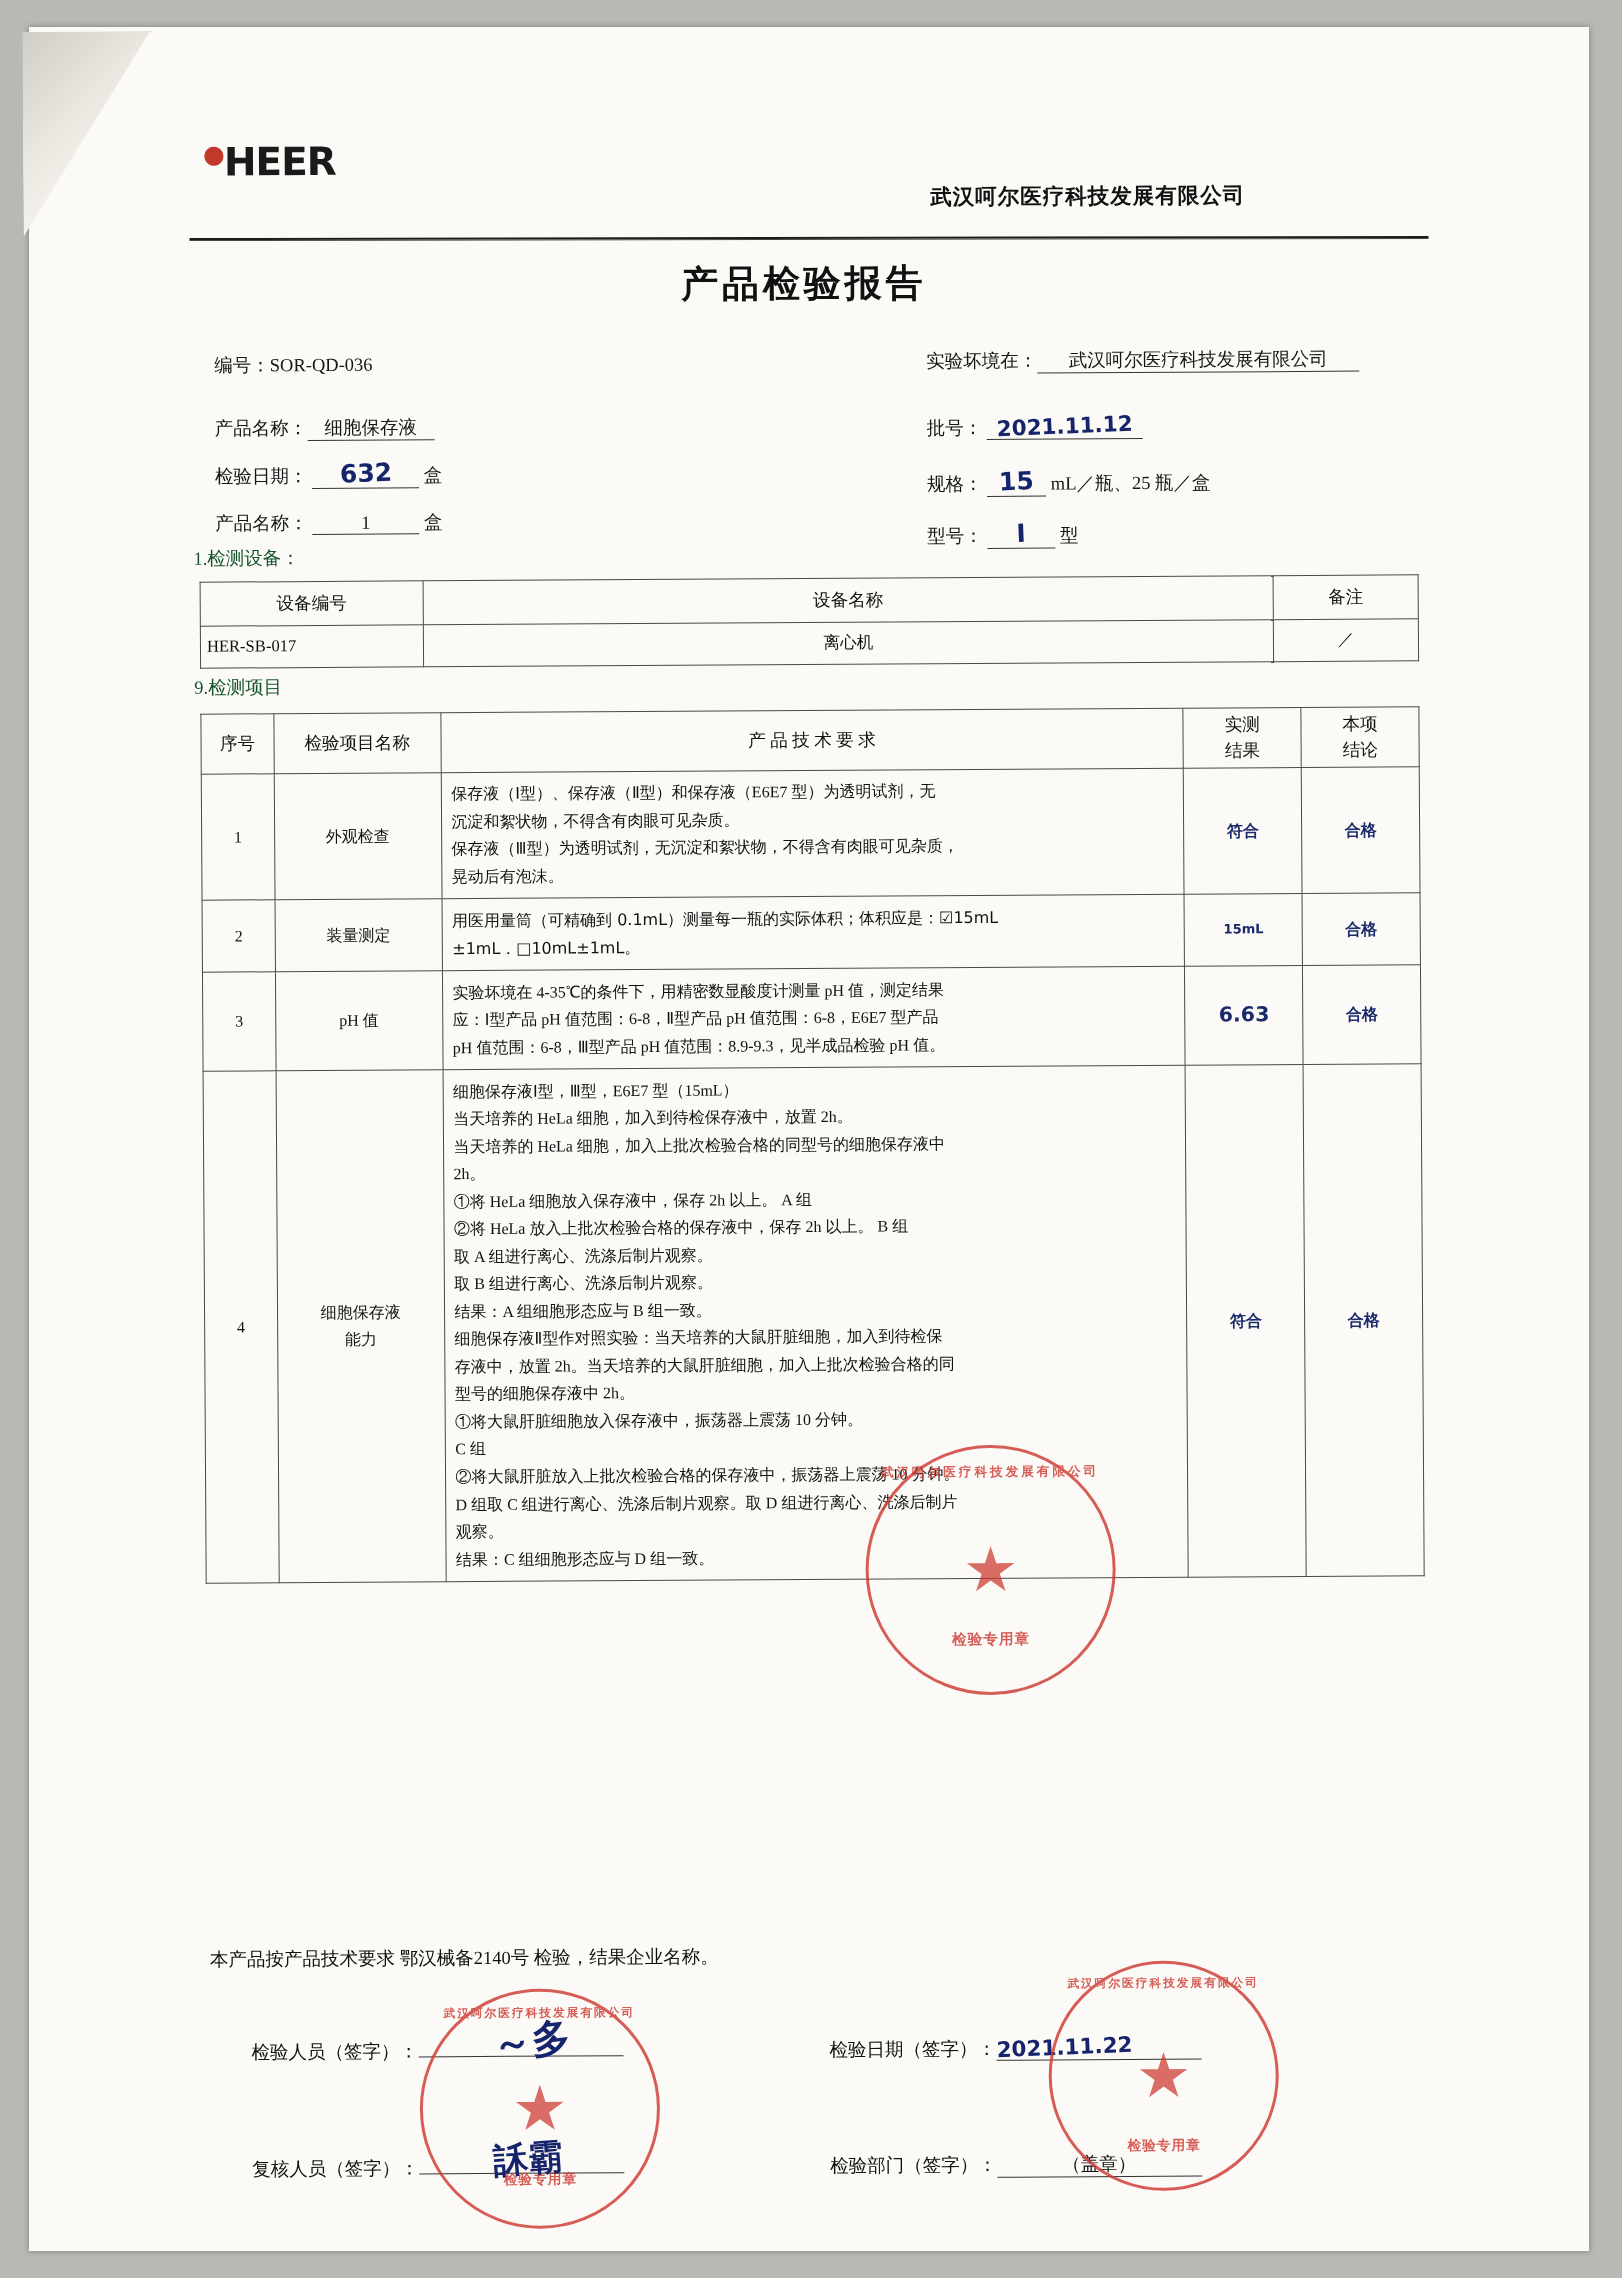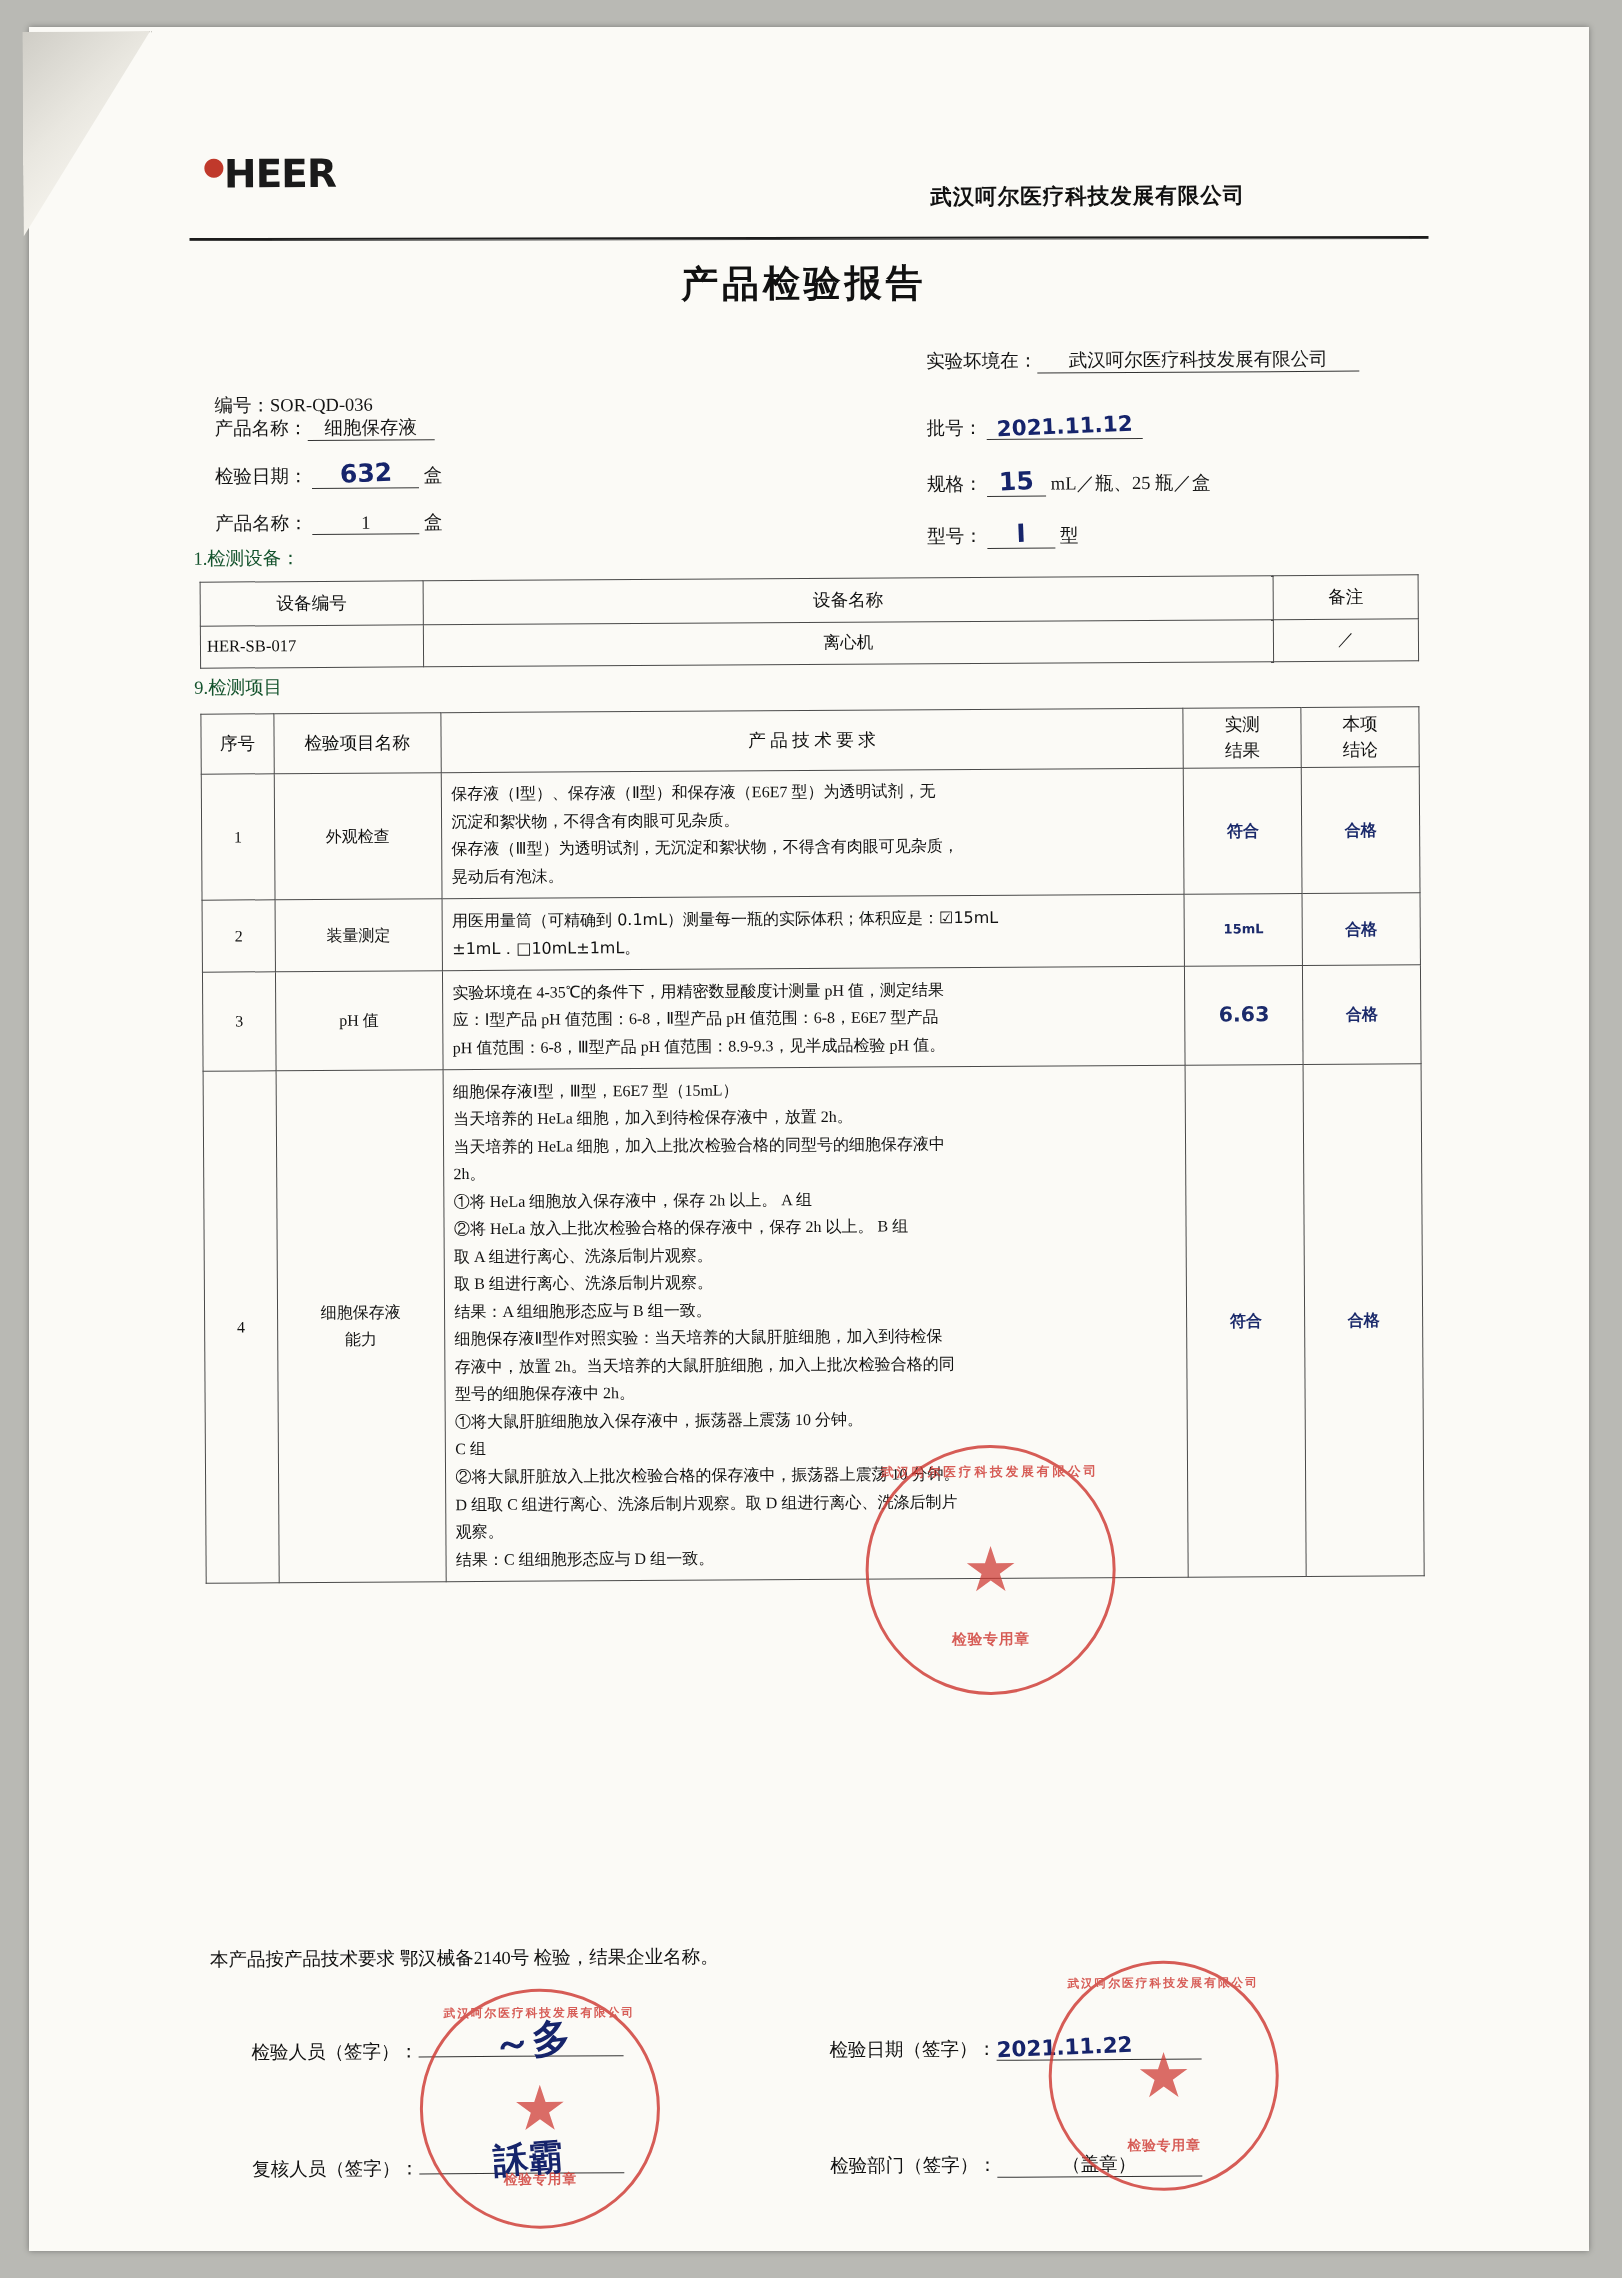--- a/index.html
+++ b/index.html
@@ -29,21 +29,21 @@
     border-right:1px solid #b3b1aa;
     clip-path:polygon(0 0,100% 0,0 100%);
     background:rgba(255,255,255,.0);
   }
   .sheet{
     position:absolute;left:0;top:0;right:0;bottom:0;
     transform:rotate(-0.35deg);
   }
   
   .logo{
-    position:absolute;left:180px;top:121px;
+    position:absolute;left:180px;top:109px;
     font-family:"DejaVu Sans", sans-serif;
     font-weight:bold;font-size:39px;letter-spacing:-1px;
     color:#1a1a1a;
   }
   .logo .dot{color:#c0392b;font-size:25px;vertical-align:top;}
   .company{
     position:absolute;left:907px;top:156px;
     font-size:21.5px;font-weight:bold;color:#111;letter-spacing:1px;
   }
   .hrule{
@@ -107,21 +107,21 @@
     <div class="fold"></div>
     <div class="fold2"></div>
 
     <div class="logo">
       <span class="dot">●</span><span>HEER</span>
     </div>
     <div class="company">武汉呵尔医疗科技发展有限公司</div>
     <div class="hrule"></div>
     <div class="title">产品检验报告</div>
 
-    <div class="fld" style="left:190px;top:322px;margin-top:40px;">
+    <div class="fld" style="left:190px;top:322px;">
       <span>编号：</span><span>SOR-QD-036</span>
     </div>
     <div class="fld" style="left:190px;top:385px;">
       <span>产品名称：</span><span class="ul" style="min-width:127px;">细胞保存液</span>
     </div>
     <div class="fld" style="left:190px;top:429px;">
       <span>检验日期：</span>
       <span class="ul" style="min-width:107px;"><span class="hand">632</span></span>
       <span>盒</span>
     </div>

